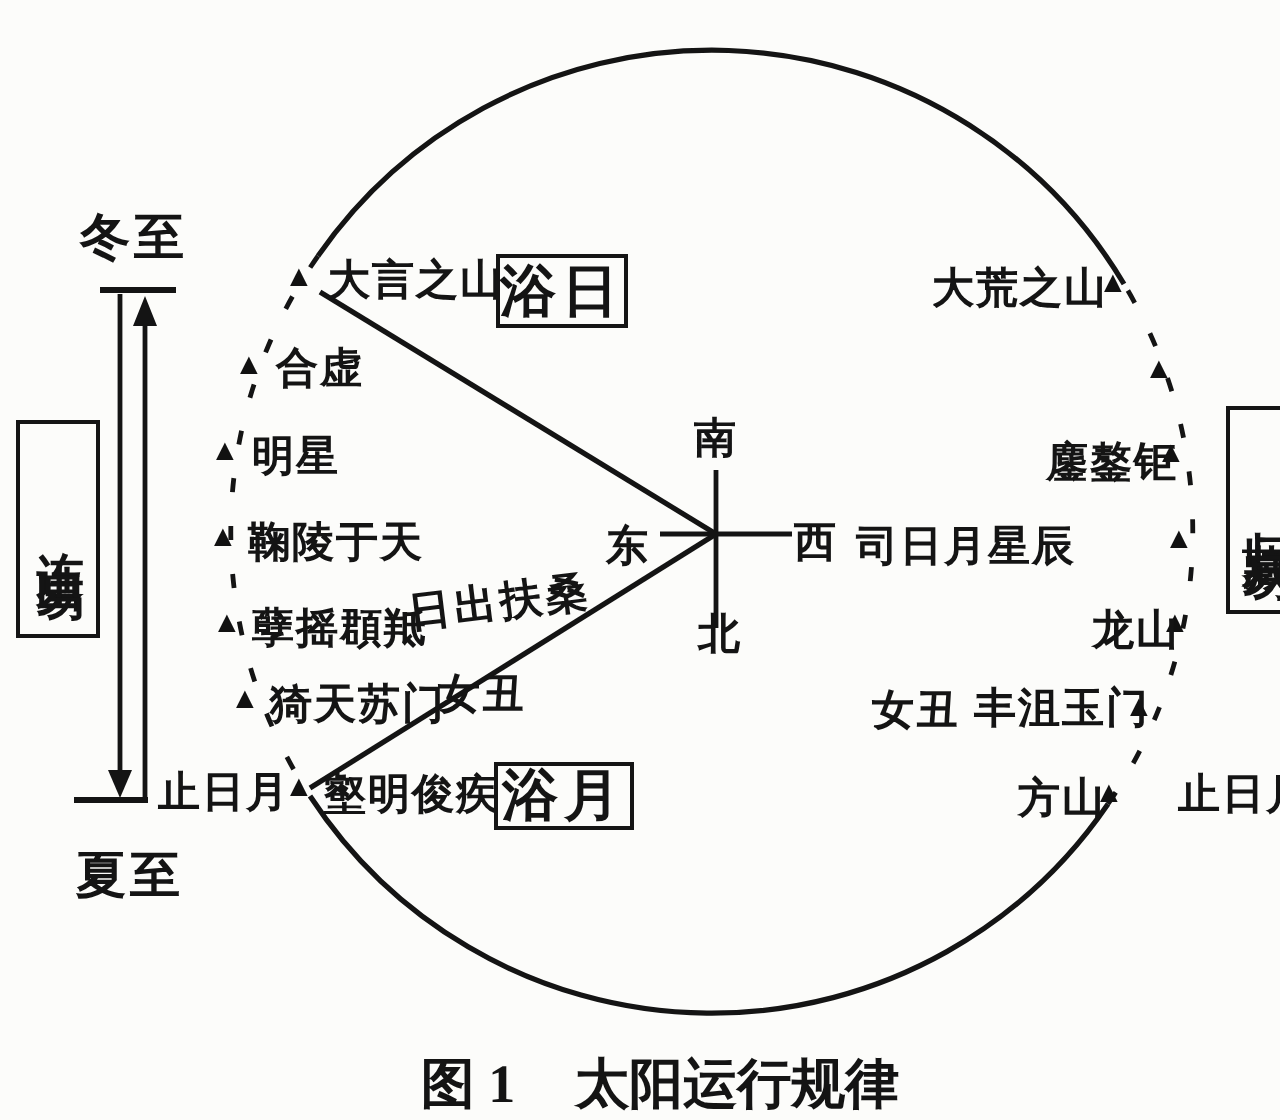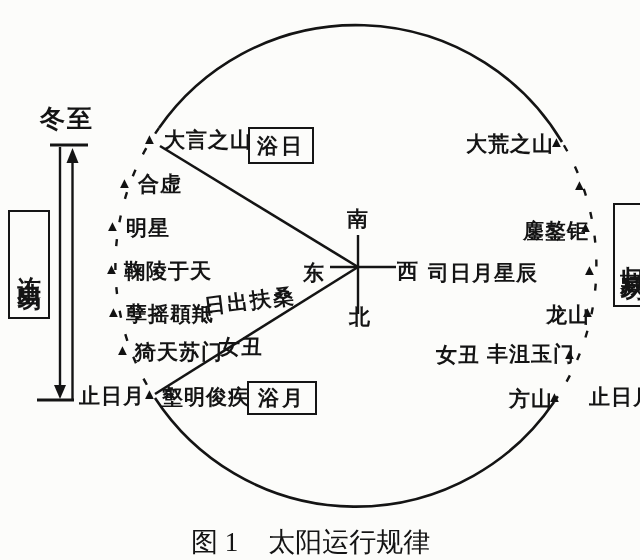--- a/index.html
+++ b/index.html
@@ -31,21 +31,21 @@
     position:absolute;
     font-size:25px;
     font-weight:600;
     letter-spacing:2px;
     white-space:nowrap;
   }
   .tagbox{
     position:absolute;
     border:2px solid #151515;
     display:flex;align-items:center;justify-content:center;
-    font-size:21px;font-weight:600;letter-spacing:3px;
+    font-size:28px;font-weight:600;letter-spacing:3px;
     background:#fcfcfa;
     text-align:right;
   }
   .vbox{
     position:absolute;
     border:2px solid #151515;
     display:flex;align-items:center;justify-content:center;
     writing-mode:vertical-rl;
     text-orientation:upright;
     font-size:24px;font-weight:600;
@@ -57,22 +57,23 @@
     font-size:21px;font-weight:600;
   }
   .note{
     position:absolute;
     font-size:21px;font-weight:600;
     white-space:nowrap;letter-spacing:2px;
     transform:rotate(-7deg);
   }
   .caption{
     position:absolute;
-    left:191px;top:524px;width:300px;
-    font-size:27px;font-weight:400;
+    left:180px;top:524px;width:300px;
+    text-align:center;
+    font-size:27px;font-weight:700;
     white-space:nowrap;
   }
   .caption .gap{display:inline-block;width:30px;}
 </style>
 </head>
 <body>
 
 <div id="canvas">
 
   <svg class="layer">
@@ -134,20 +135,21 @@
   <span class="lbl" style="left:509px;top:388px">方山</span>
 
   <span class="lbl" style="left:428px;top:262px">司日月星辰</span>
   <span class="lbl" style="left:436px;top:344px">女丑</span>
   <span class="lbl" style="left:219px;top:336px">女丑</span>
   <span class="lbl" style="left:79px;top:385px">止日月</span>
   <span class="lbl" style="left:589px;top:386px">止日月</span>
   <span class="note" style="left:204px;top:287px">日出扶桑</span>
 
   <span class="solstice" style="left:40px;top:102px">冬至</span>
+  <span class="solstice" style="left:38px;top:421px">夏至</span>
 
   <div class="tagbox" style="left:248px;top:127px;width:62px;height:33px">浴日</div>
   <div class="tagbox" style="left:247px;top:381px;width:66px;height:30px">浴月</div>
   <div class="vbox" style="left:8px;top:210px;width:38px;height:105px">连山易</div>
   <div class="vbox" style="left:613px;top:203px;width:34px;height:100px">归藏易</div>
 
   <span class="compass" style="left:347px;top:205px">南</span>
   <span class="compass" style="left:303px;top:259px">东</span>
   <span class="compass" style="left:397px;top:257px">西</span>
   <span class="compass" style="left:349px;top:303px">北</span>

